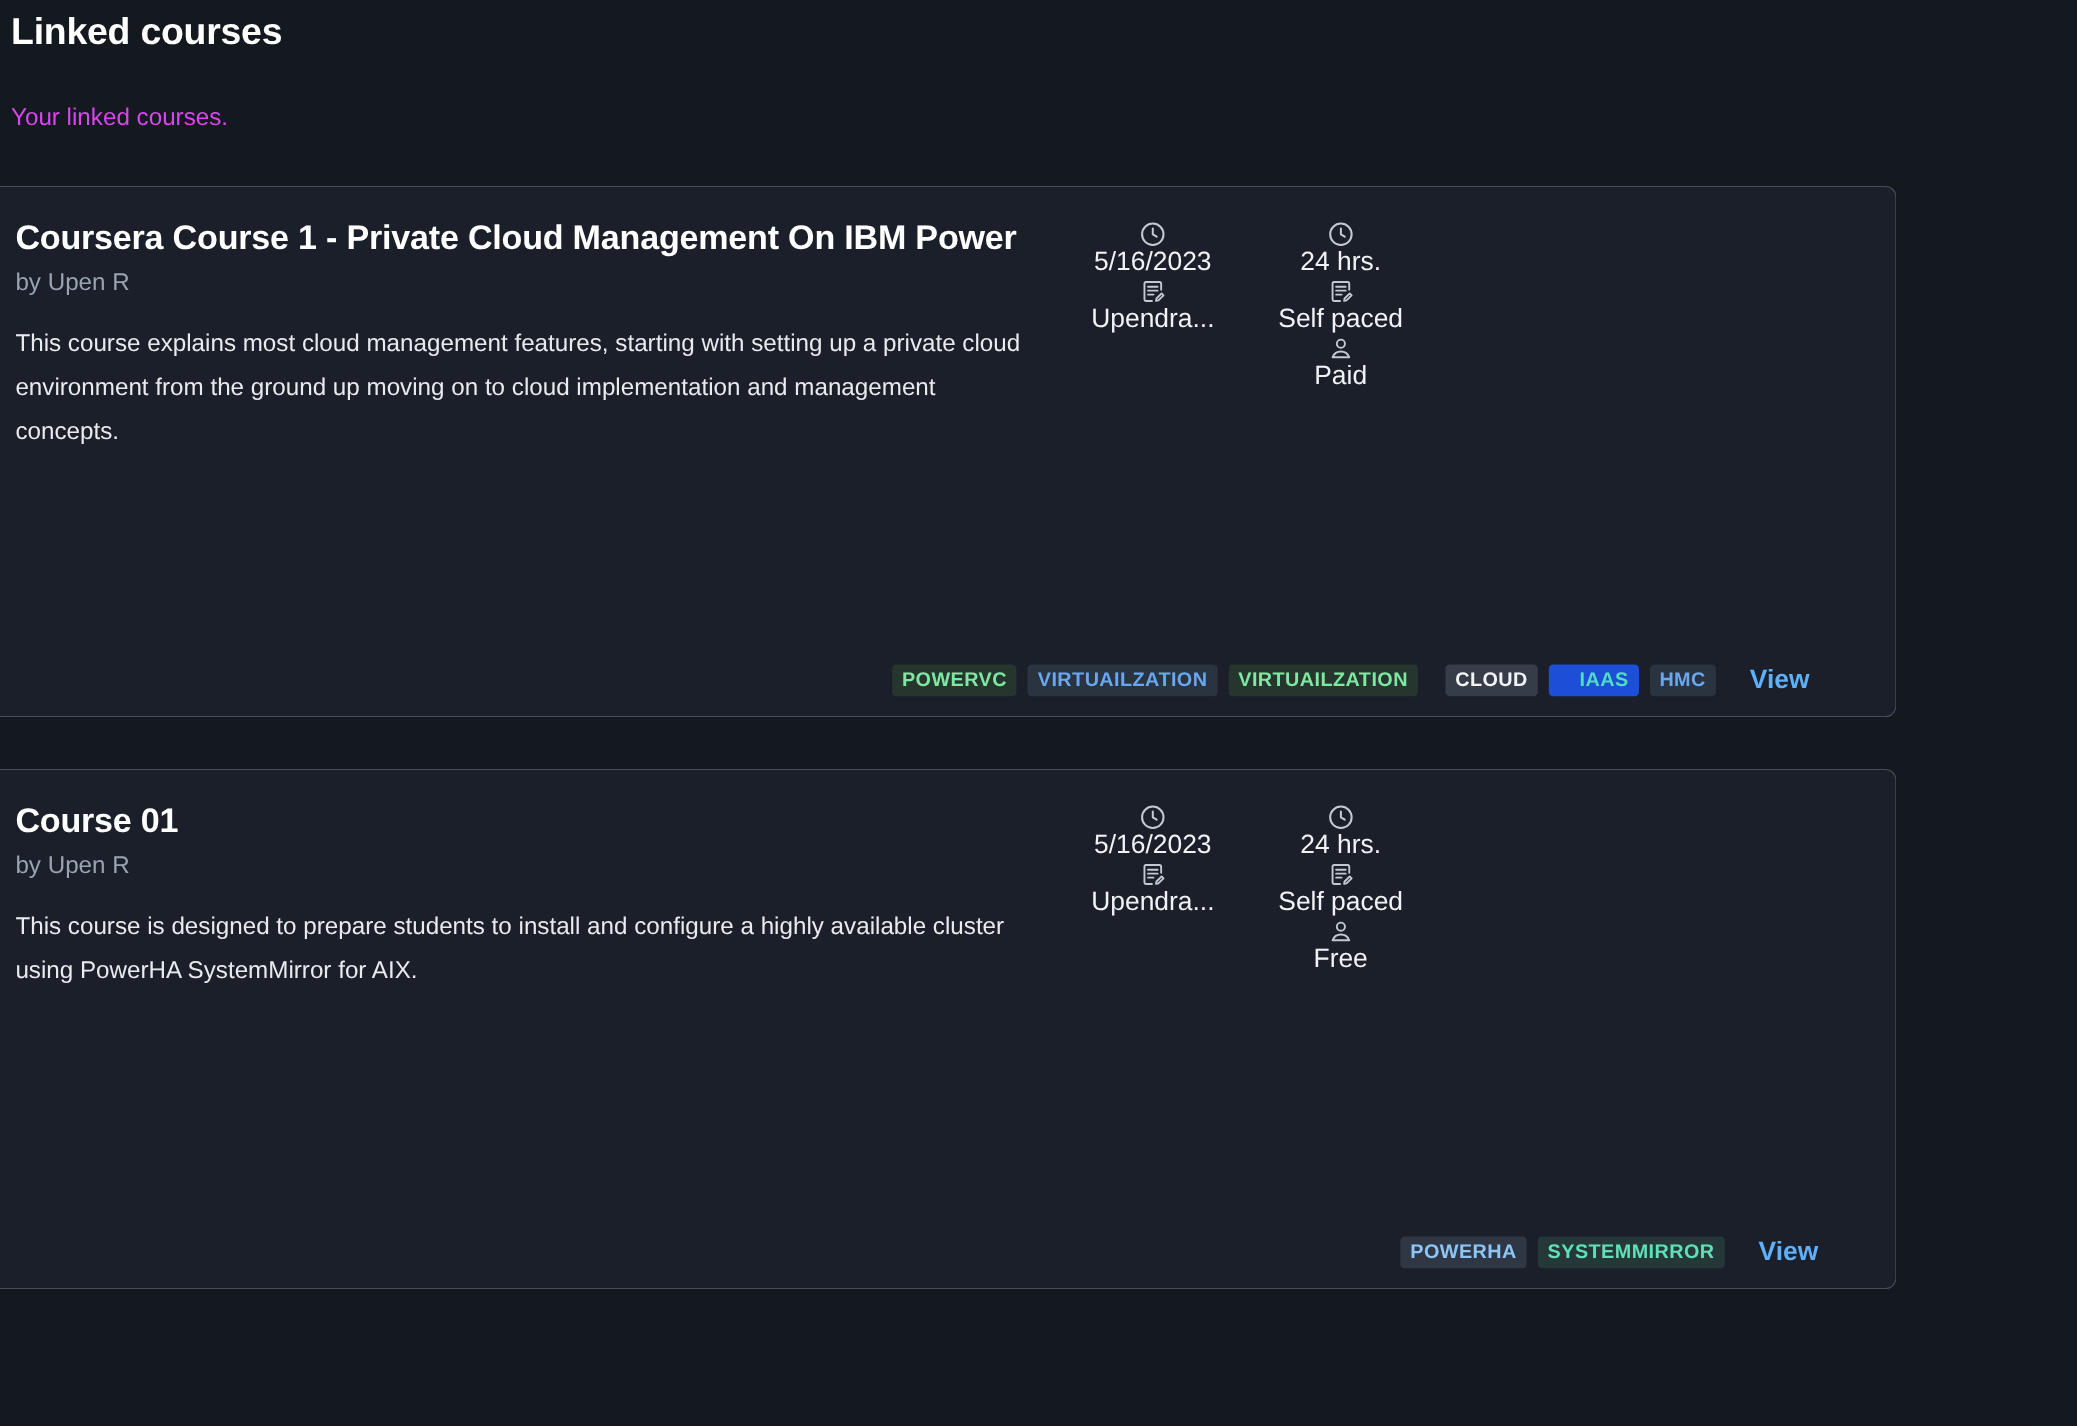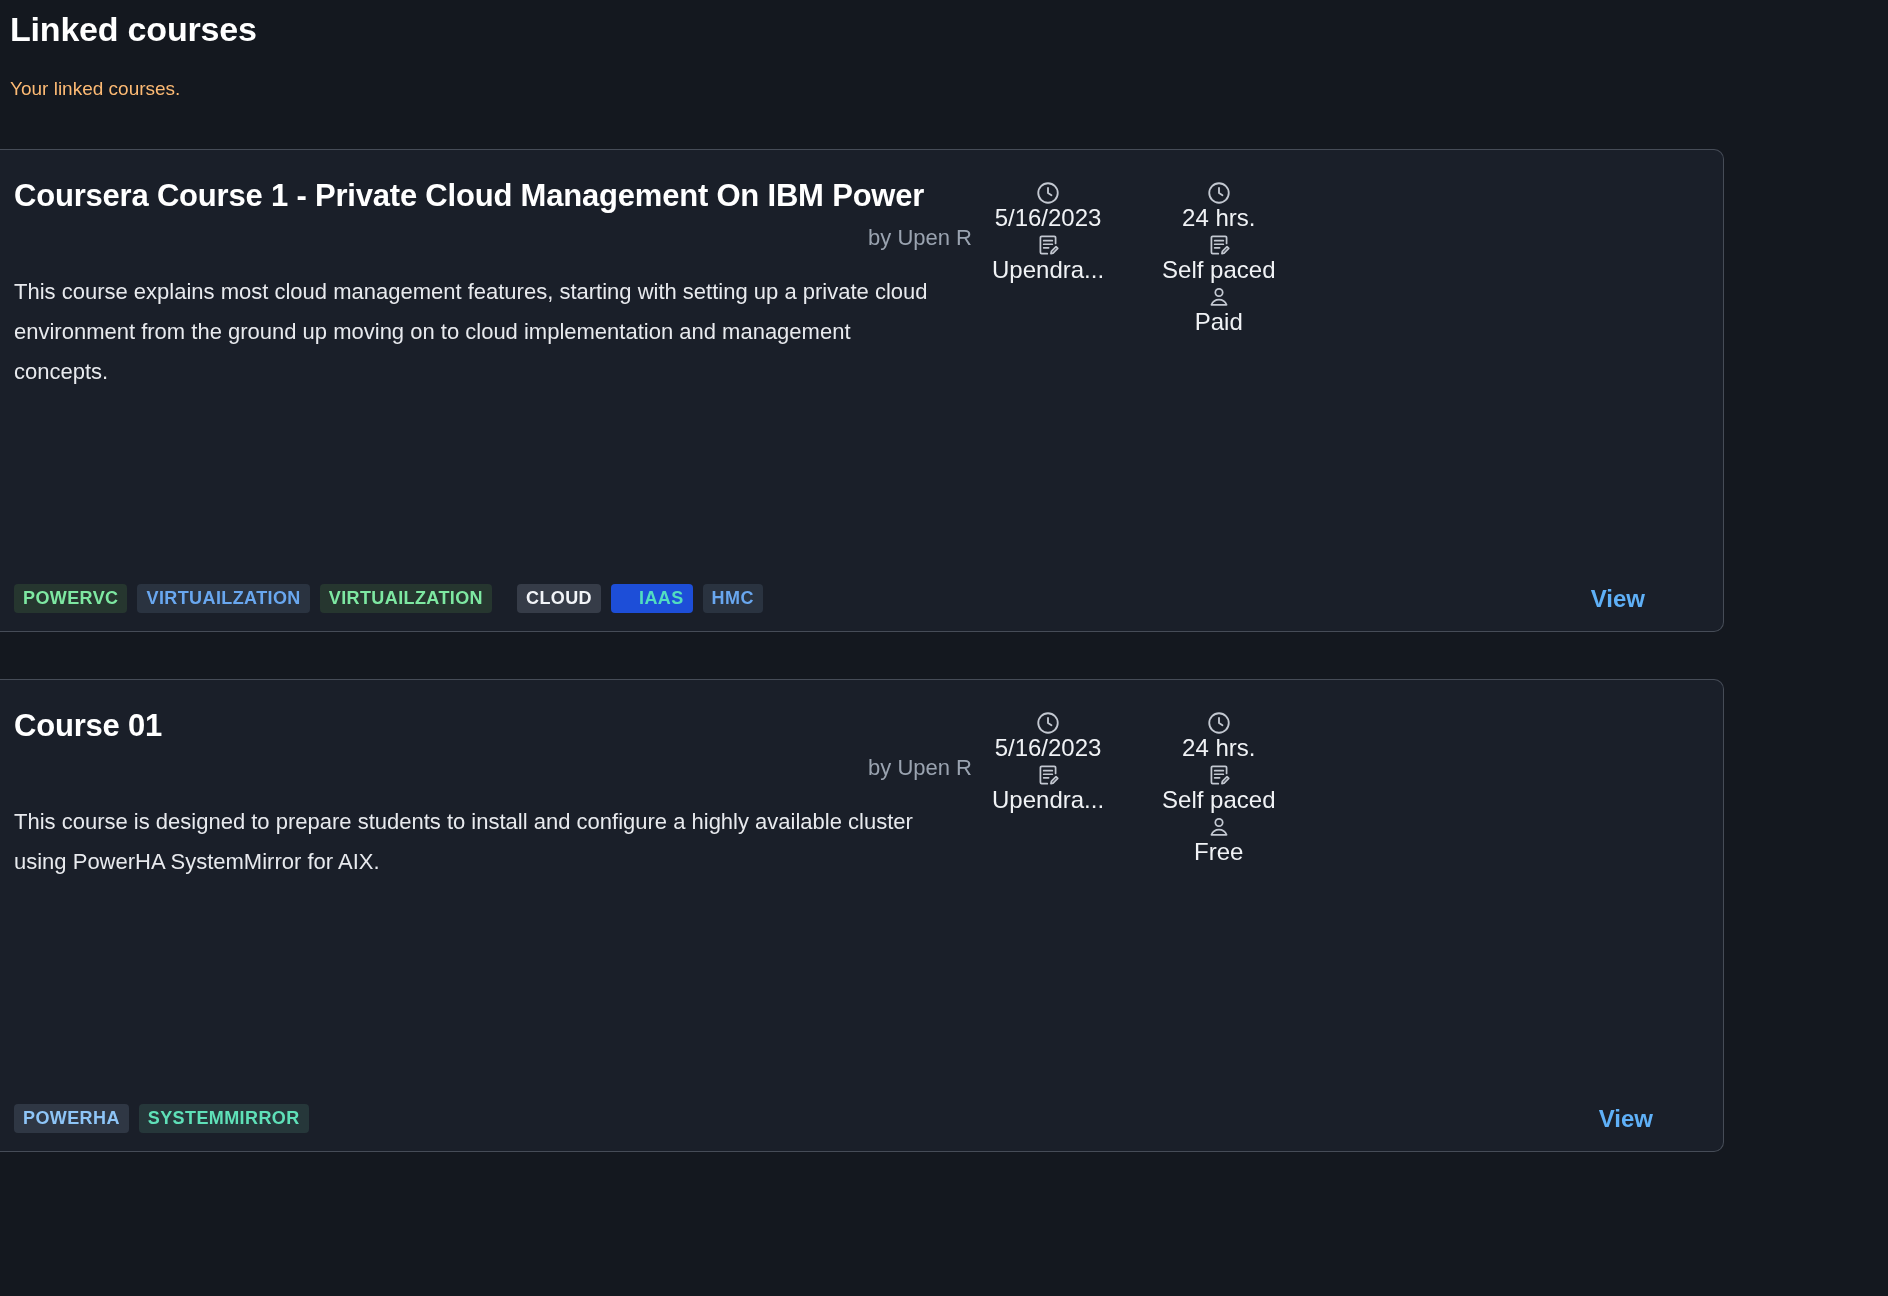--- a/index.html
+++ b/index.html
@@ -27,23 +27,23 @@
   }
   .page-title {
     font-size: 34px;
     font-weight: bold;
     color: #ffffff;
     letter-spacing: -0.2px;
     line-height: 1.25;
     margin: 0;
   }
   .page-subtitle {
-    font-size: 19px;
-    color: #fdba74;
-    margin: 27px 0 0 0;
+    font-size: 22px;
+    color: #d946ef;
+    margin: 43px 0 0 0;
     line-height: 1.2;
   }
 
   
   .card-list {
     margin-top: 49px;
   }
 
   .course-card {
     position: relative;
@@ -77,21 +77,20 @@
     color: #ffffff;
     line-height: 1.3;
     margin: 0;
     letter-spacing: -0.2px;
   }
   .course-author {
     font-size: 22px;
     color: #9aa3b0;
     margin-top: 8px;
     line-height: 1.2;
-    text-align: right;
   }
   .course-desc {
     font-size: 22px;
     color: #e8eaee;
     line-height: 1.82;
     margin-top: 21px;
     max-width: 930px;
   }
 
   
@@ -126,21 +125,21 @@
     display: block;
     color: #c3c8d1;
   }
   .meta-icon svg { display: block; width: 26px; height: 26px; }
 
   
   .card-footer {
     display: flex;
     flex-direction: row;
     align-items: center;
-    justify-content: space-between;
+    justify-content: flex-end;
     margin-top: auto;
     gap: 31px;
   }
   .tag-list {
     display: flex;
     flex-direction: row;
     align-items: center;
     gap: 10px;
     flex-wrap: wrap;
   }

